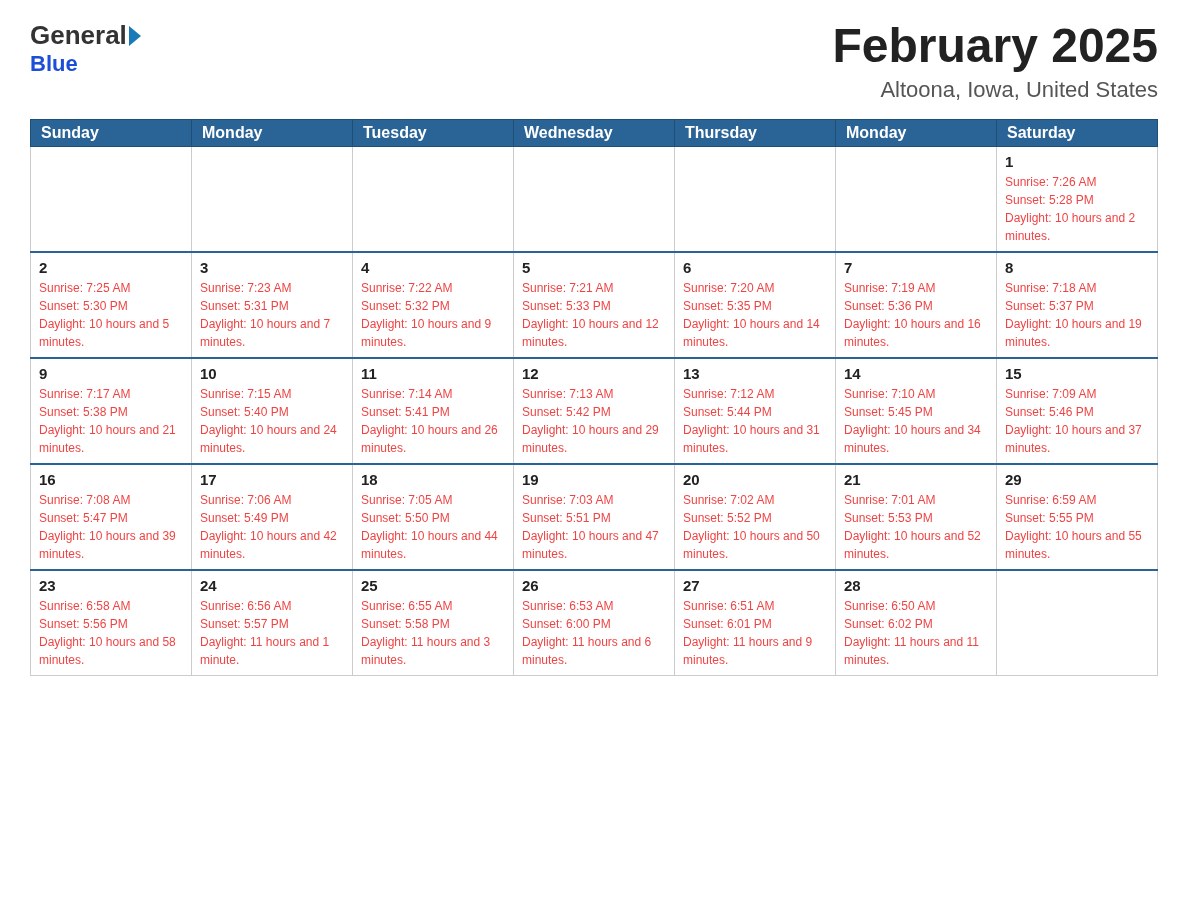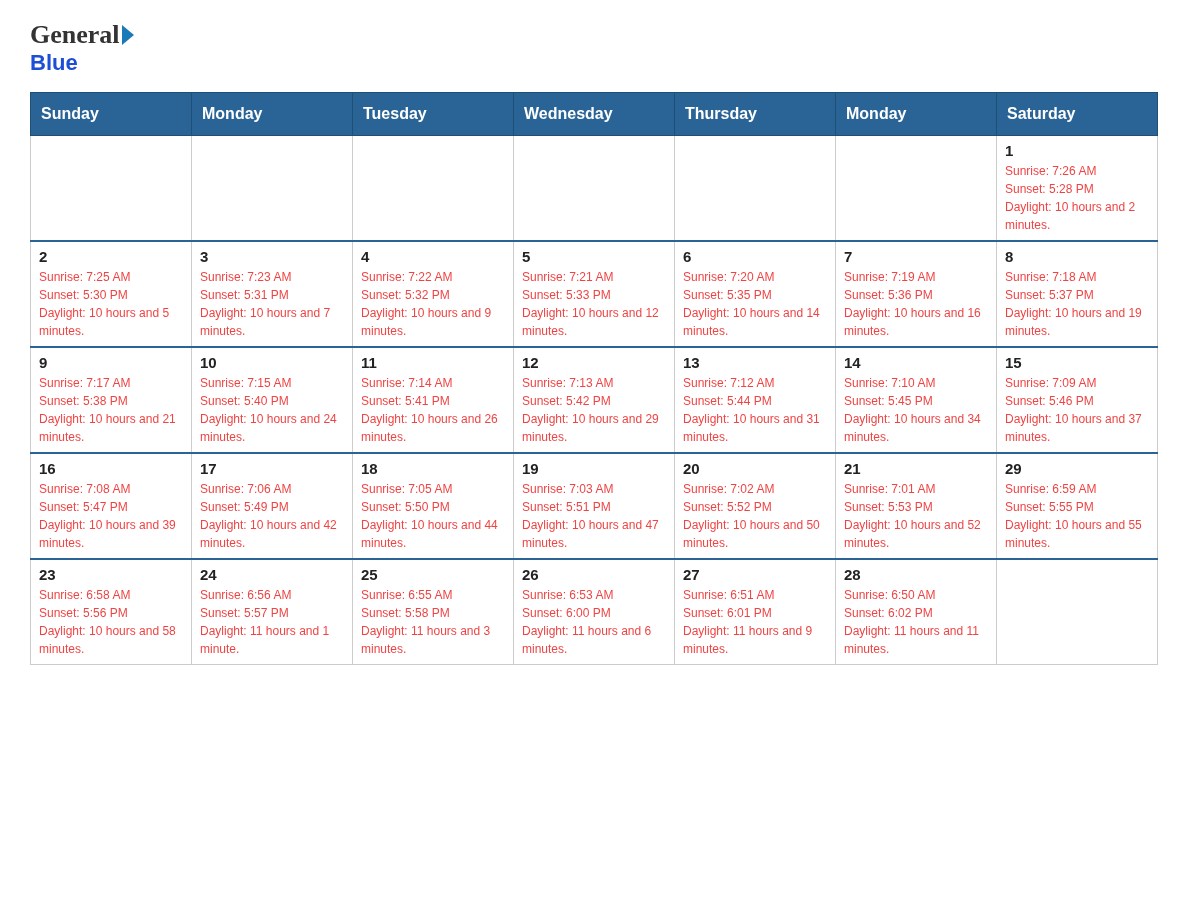--- a/index.html
+++ b/index.html
@@ -21,21 +21,20 @@
       display: flex;
       flex-direction: column;
       align-items: flex-start;
     }
     .logo-text {
       display: flex;
       align-items: center;
       font-size: 26px;
       font-weight: bold;
       color: #333;
-      font-family: Liberation Serif, serif;
     }
     .logo-arrow {
       width: 0;
       height: 0;
       border-left: 12px solid #1a7ab8;
       border-top: 10px solid transparent;
       border-bottom: 10px solid transparent;
       margin-left: 2px;
       margin-right: 2px;
     }
@@ -62,21 +61,21 @@
     .calendar {
       width: 100%;
       border-collapse: collapse;
       border: 1px solid #aaa;
     }
     .calendar th {
       background: #2a6496;
       color: #fff;
       font-size: 16px;
       font-weight: bold;
-      padding: 12px 10px;
+      padding: 4px 10px;
       text-align: left;
       border: 1px solid #1e4f75;
     }
     .calendar td {
       vertical-align: top;
       border: 1px solid #ccc;
       padding: 6px 8px;
       width: calc(100% / 7);
       min-height: 110px;
       font-size: 12.5px;
@@ -109,20 +108,24 @@
 <body>
 
 <div class="header">
   <div class="logo">
     <div class="logo-text">
       <span>General</span>
       <span class="logo-arrow"></span>
     </div>
     <div class="logo-sub">Blue</div>
   </div>
+  <div class="title-block">
+    <div class="page-title">February 2025</div>
+    <div class="subtitle">Altoona, Iowa, United States</div>
+  </div>
 </div>
 
 <table class="calendar">
   <thead>
     <tr>
 
     <th>Sunday</th>
         <th>Monday</th>
         <th>Tuesday</th>
         <th>Wednesday</th>

